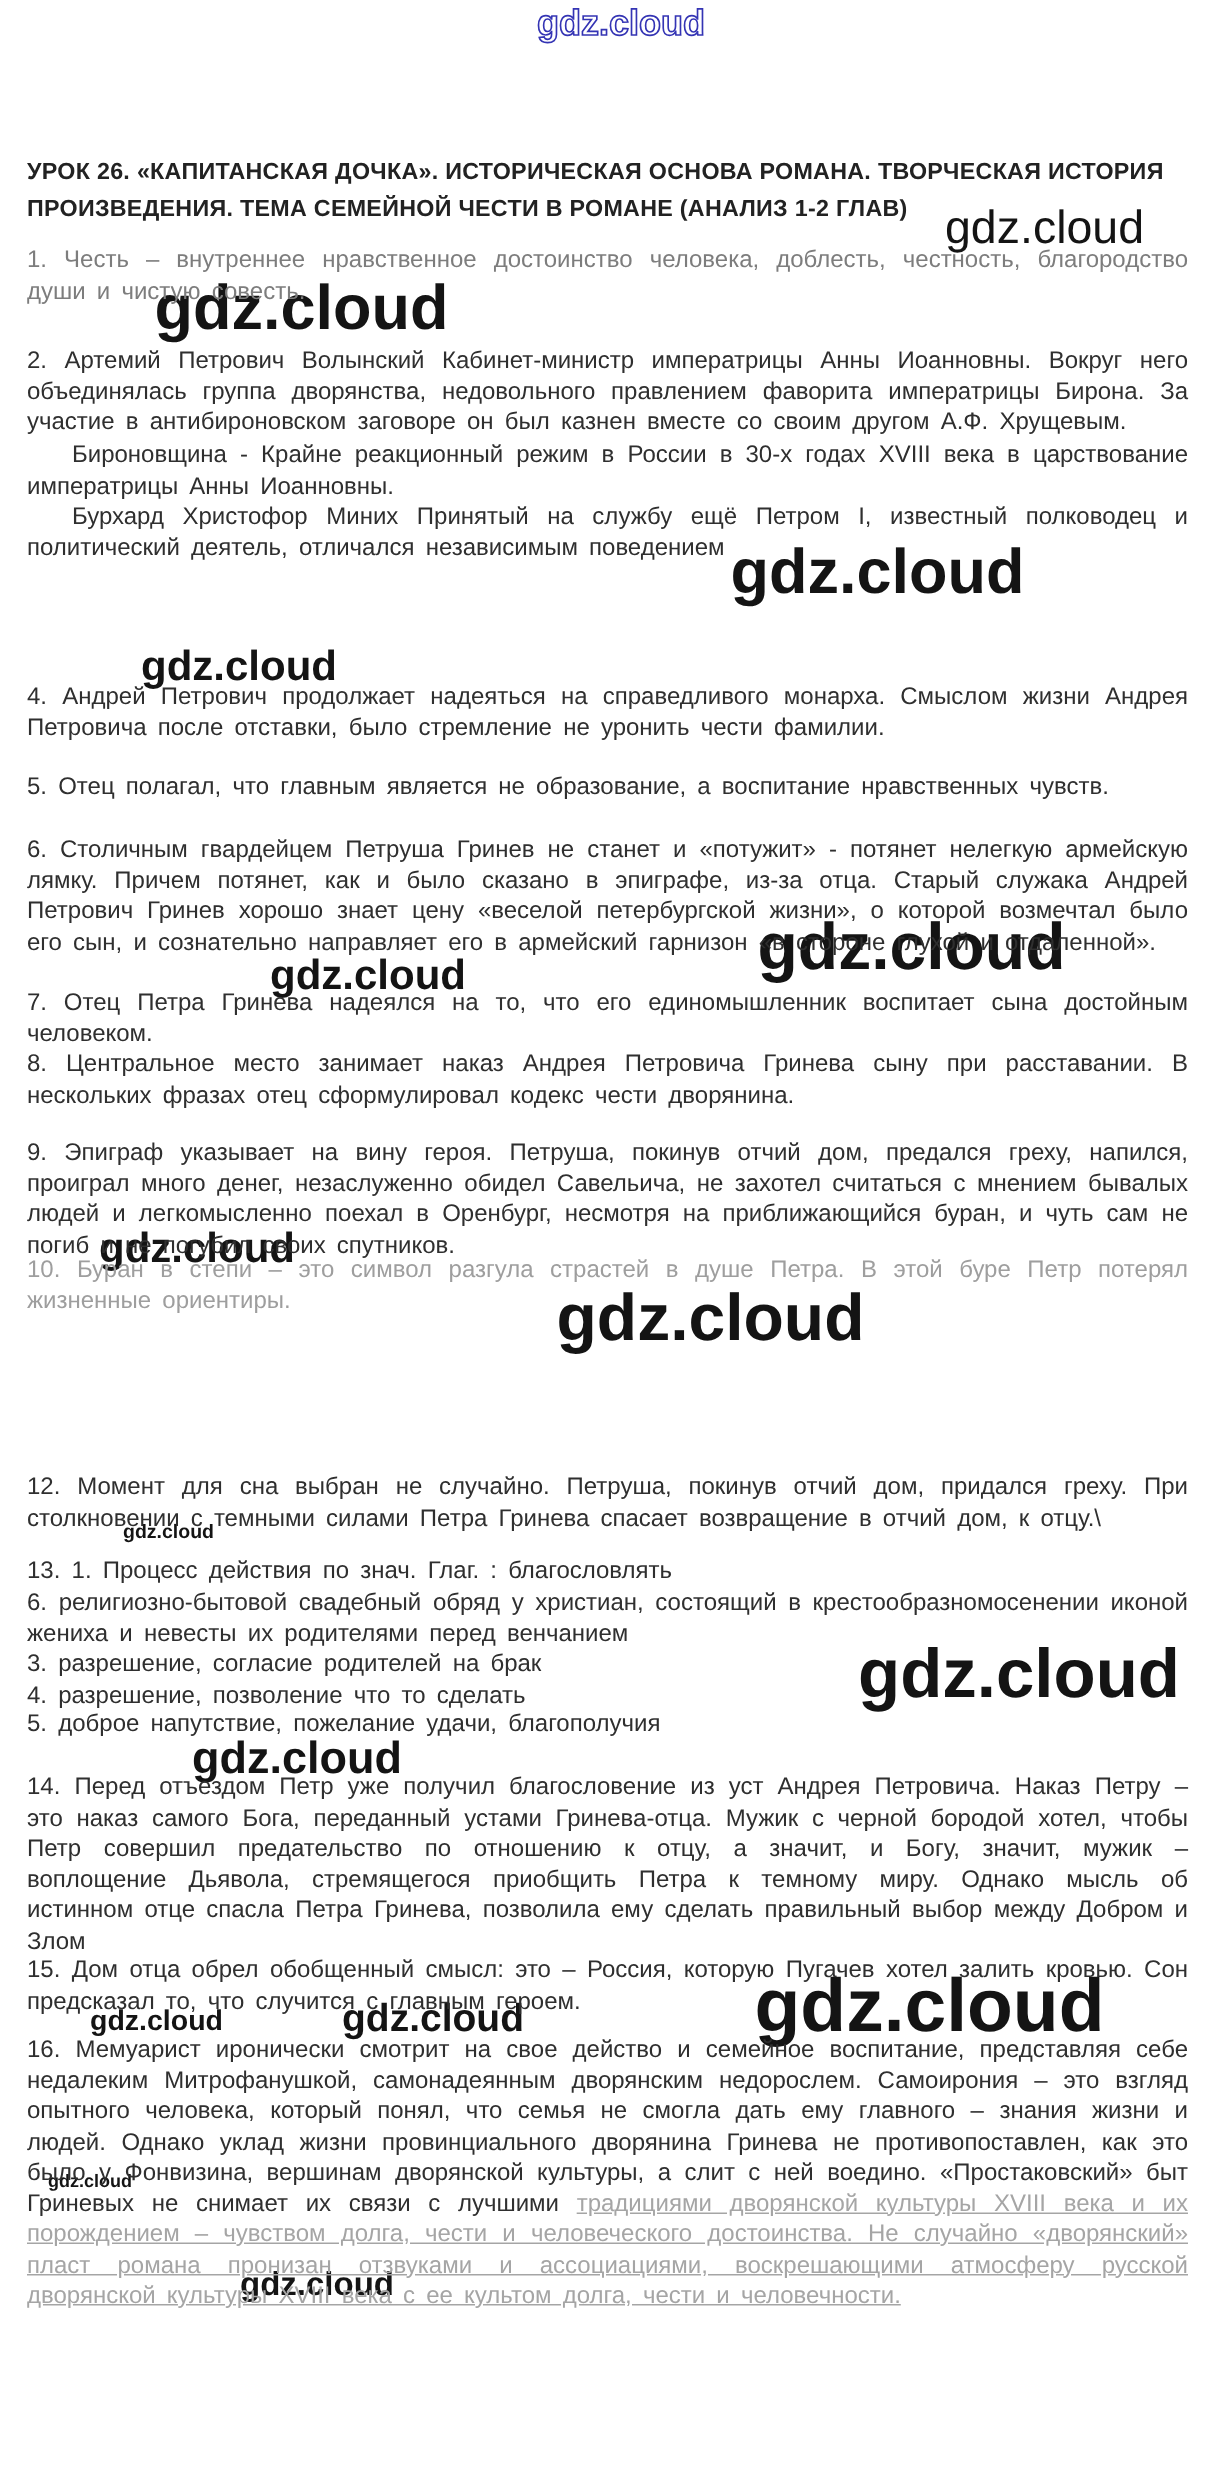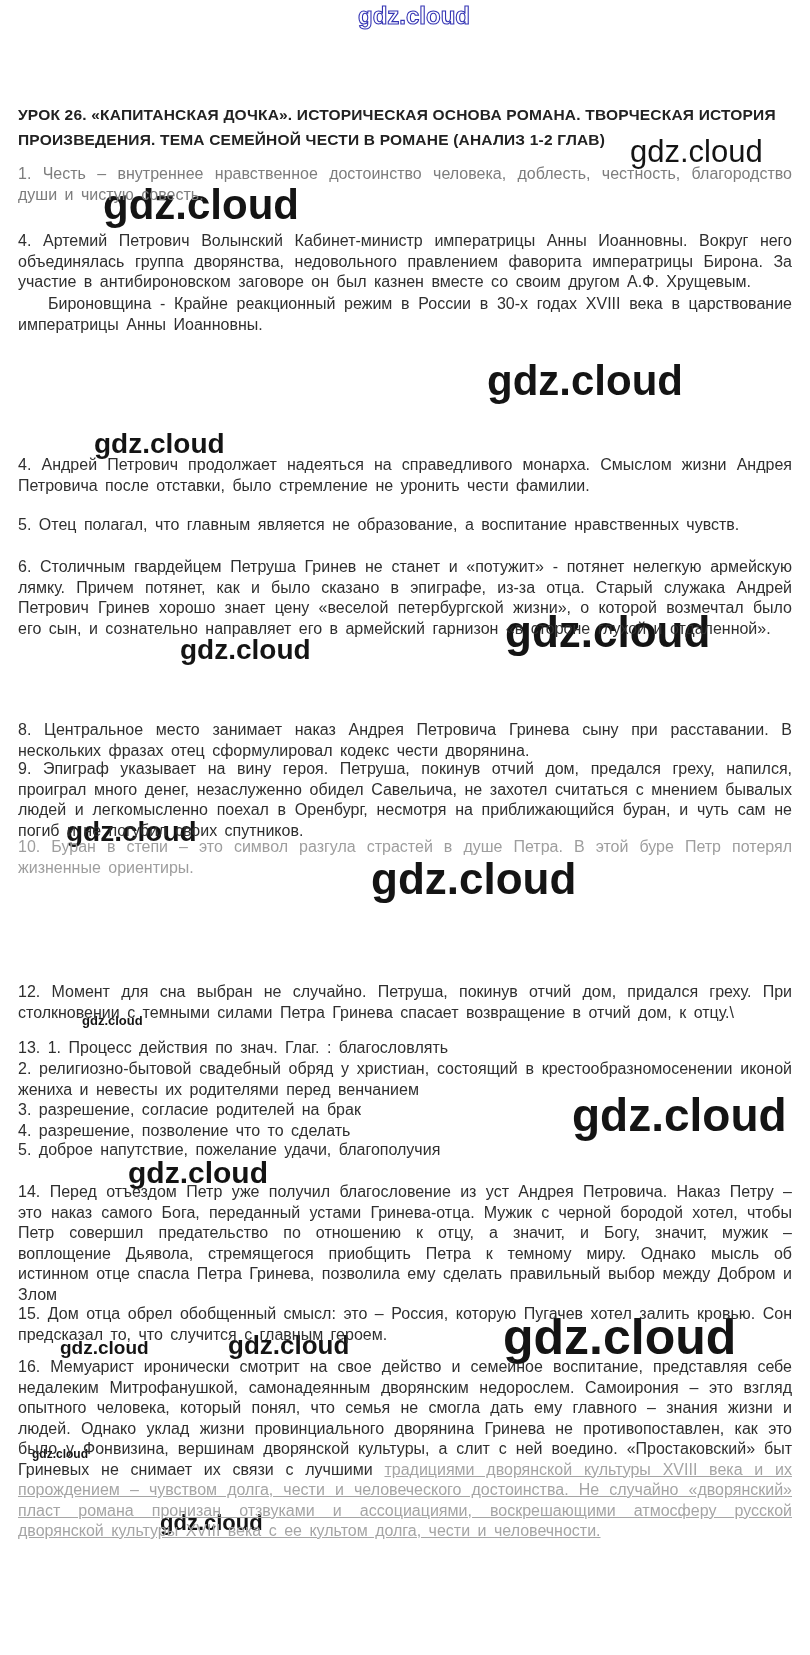--- a/index.html
+++ b/index.html
@@ -68,31 +68,33 @@
   <div class="wm" style="left:60px;  top:1338px; font-size:19px; font-weight:700;">gdz.cloud</div>
   <div class="wm" style="left:228px; top:1332px; font-size:26px; font-weight:600;">gdz.cloud</div>
   <div class="wm" style="left:503px; top:1312px; font-size:50px; font-weight:600;">gdz.cloud</div>
   <div class="wm" style="left:32px;  top:1448px; font-size:12px; font-weight:700;">gdz.cloud</div>
   <div class="wm" style="left:160px; top:1512px; font-size:22px; font-weight:600;">gdz.cloud</div>
 
   <div class="title-line" style="top:106px;">УРОК 26. «КАПИТАНСКАЯ ДОЧКА». ИСТОРИЧЕСКАЯ ОСНОВА РОМАНА. ТВОРЧЕСКАЯ ИСТОРИЯ</div>
   <div class="title-line" style="top:131px;">ПРОИЗВЕДЕНИЯ. ТЕМА СЕМЕЙНОЙ ЧЕСТИ В РОМАНЕ (АНАЛИЗ 1-2 ГЛАВ)</div>
 
   <div class="para dim" style="top:164px;">1. Честь – внутреннее нравственное достоинство человека, доблесть, честность, благородство души и чистую совесть.</div>
-  <div class="para" style="top:231px;">4. Артемий Петрович Волынский Кабинет-министр императрицы Анны Иоанновны. Вокруг него объединялась группа дворянства, недовольного правлением фаворита императрицы Бирона. За участие в антибироновском заговоре он был казнен вместе со своим другом А.Ф. Хрущевым.</div>
+  <div class="para" style="top:231px;">2. Артемий Петрович Волынский Кабинет-министр императрицы Анны Иоанновны. Вокруг него объединялась группа дворянства, недовольного правлением фаворита императрицы Бирона. За участие в антибироновском заговоре он был казнен вместе со своим другом А.Ф. Хрущевым.</div>
   <div class="para indent" style="top:294px;">Бироновщина - Крайне реакционный режим в России в 30-х годах XVIII века в царствование императрицы Анны Иоанновны.</div>
+  <div class="para indent" style="top:335px;">Бурхард Христофор Миних Принятый на службу ещё Петром I, известный полководец и политический деятель, отличался независимым поведением</div>
   <div class="para" style="top:455px;">4. Андрей Петрович продолжает надеяться на справедливого монарха. Смыслом жизни Андрея Петровича после отставки, было стремление не уронить чести фамилии.</div>
   <div class="para" style="top:515px;">5. Отец полагал, что главным является не образование, а воспитание нравственных чувств.</div>
   <div class="para" style="top:557px;">6. Столичным гвардейцем Петруша Гринев не станет и «потужит» - потянет нелегкую армейскую лямку. Причем потянет, как и было сказано в эпиграфе, из-за отца. Старый служака Андрей Петрович Гринев хорошо знает цену «веселой петербургской жизни», о которой возмечтал было его сын, и сознательно направляет его в армейский гарнизон «в стороне глухой и отдаленной».</div>
-  <div class="para" style="top:720px;">8. Центральное место занимает наказ Андрея Петровича Гринева сыну при расставании. В нескольких фразах отец сформулировал кодекс чести дворянина.</div>
+  <div class="para" style="top:659px;">7. Отец Петра Гринева надеялся на то, что его единомышленник воспитает сына достойным человеком.</div>
+  <div class="para" style="top:700px;">8. Центральное место занимает наказ Андрея Петровича Гринева сыну при расставании. В нескольких фразах отец сформулировал кодекс чести дворянина.</div>
   <div class="para" style="top:759px;">9. Эпиграф указывает на вину героя. Петруша, покинув отчий дом, предался греху, напился, проиграл много денег, незаслуженно обидел Савельича, не захотел считаться с мнением бывалых людей и легкомысленно поехал в Оренбург, несмотря на приближающийся буран, и чуть сам не погиб и не погубил своих спутников.</div>
   <div class="para faded" style="top:837px;">10. Буран в степи – это символ разгула страстей в душе Петра. В этой буре Петр потерял жизненные ориентиры.</div>
   <div class="para" style="top:982px;">12. Момент для сна выбран не случайно. Петруша, покинув отчий дом, придался греху. При столкновении с темными силами Петра Гринева спасает возвращение в отчий дом, к отцу.\</div>
   <div class="para" style="top:1038px;">13. 1. Процесс действия по знач. Глаг. : благословлять</div>
-  <div class="para" style="top:1059px;">2. религиозно-бытовой свадебный обряд у христиан, состоящий в крестообразномосенении иконой жениха и невесты их родителями перед венчанием</div>
+  <div class="para" style="top:1059px;">6. религиозно-бытовой свадебный обряд у христиан, состоящий в крестообразномосенении иконой жениха и невесты их родителями перед венчанием</div>
   <div class="para" style="top:1100px;">3. разрешение, согласие родителей на брак</div>
   <div class="para" style="top:1121px;">4. разрешение, позволение что то сделать</div>
   <div class="para" style="top:1140px;">5. доброе напутствие, пожелание удачи, благополучия</div>
   <div class="para" style="top:1182px;">14. Перед отъездом Петр уже получил благословение из уст Андрея Петровича. Наказ Петру – это наказ самого Бога, переданный устами Гринева-отца. Мужик с черной бородой хотел, чтобы Петр совершил предательство по отношению к отцу, а значит, и Богу, значит, мужик – воплощение Дьявола, стремящегося приобщить Петра к темному миру. Однако мысль об истинном отце спасла Петра Гринева, позволила ему сделать правильный выбор между Добром и Злом</div>
   <div class="para" style="top:1304px;">15. Дом отца обрел обобщенный смысл: это – Россия, которую Пугачев хотел залить кровью. Сон предсказал то, что случится с главным героем.</div>
   <div class="para" style="top:1357px;"><span>16. Мемуарист иронически смотрит на свое действо и семейное воспитание, представляя себе недалеким Митрофанушкой, самонадеянным дворянским недорослем. Самоирония – это взгляд опытного человека, который понял, что семья не смогла дать ему главного – знания жизни и людей. Однако уклад жизни провинциального дворянина Гринева не противопоставлен, как это было у Фонвизина, вершинам дворянской культуры, а слит с ней воедино. «Простаковский» быт Гриневых не снимает их связи с лучшими </span><span class="faded-span">традициями дворянской культуры XVIII века и их порождением – чувством долга, чести и человеческого достоинства. Не случайно «дворянский» пласт романа пронизан отзвуками и ассоциациями, воскрешающими атмосферу русской дворянской культуры XVIII века с ее культом долга, чести и человечности.</span></div>
 
 </div>
 
 </body></html>

